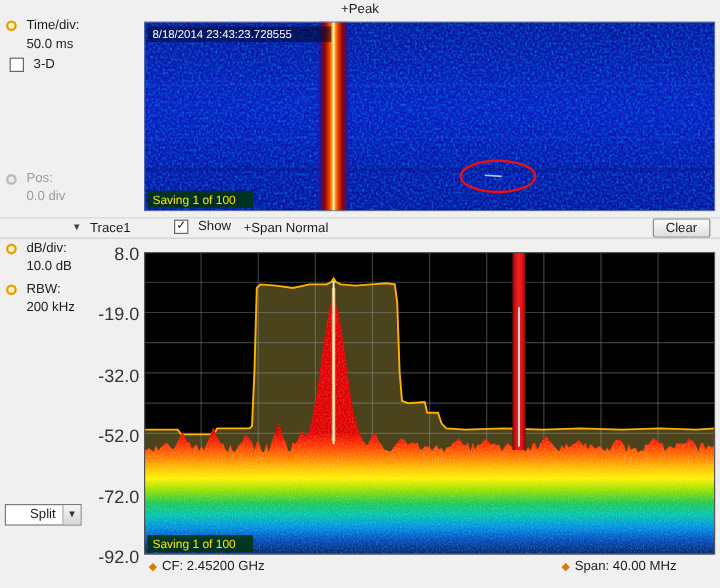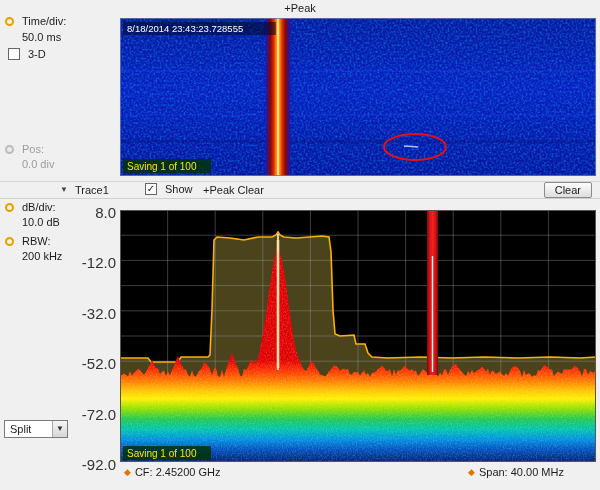--- a/index.html
+++ b/index.html
@@ -94,41 +94,41 @@
     </svg>
   </div>
 
   <div class="toolbar"></div>
   <div class="abs" style="left:60px;top:185px;font-size:8px;color:#444">▼</div>
   <div class="abs lbl" style="left:75px;top:184px">Trace1</div>
   <div class="abs row" style="left:145px;top:183px">
     <span class="cb"><span>✓</span></span>
     <span class="lbl">Show</span>
   </div>
-  <div class="abs lbl" style="left:203px;top:184px">+Peak Clear</div>
+  <div class="abs lbl" style="left:203px;top:184px">+Span Normal</div>
   <button class="btn abs" style="right:8px;top:182px">Clear</button>
 
   <div class="abs row" style="left:5px;top:201px">
     <span class="ring"></span>
     <span class="lbl">dB/div:</span>
   </div>
   <div class="abs lbl" style="left:22px;top:216px">10.0 dB</div>
   <div class="abs row" style="left:5px;top:235px">
     <span class="ring"></span>
     <span class="lbl">RBW:</span>
   </div>
   <div class="abs lbl" style="left:22px;top:250px">200 kHz</div>
 
   <div class="select" style="left:4px;top:420px">
-    <span style="padding-left:5px">Split</span>
+    <span style="padding-left:20px">Split</span>
     <span class="arrowbox">▼</span>
   </div>
 
   <div class="ytick" style="top:204px">8.0</div>
-  <div class="ytick" style="top:254px">-12.0</div>
+  <div class="ytick" style="top:254px">-19.0</div>
   <div class="ytick" style="top:305px">-32.0</div>
   <div class="ytick" style="top:355px">-52.0</div>
   <div class="ytick" style="top:406px">-72.0</div>
   <div class="ytick" style="top:456px">-92.0</div>
 
   <div class="abs" style="left:120px;top:210px;width:476px;height:252px">
     <svg viewBox="0 0 476 252" width="476" height="252">
       <defs>
         <linearGradient id="floorGrad" gradientUnits="userSpaceOnUse" x1="0" y1="150" x2="0" y2="252">
           <stop offset="0" stop-color="#e00000"></stop>

